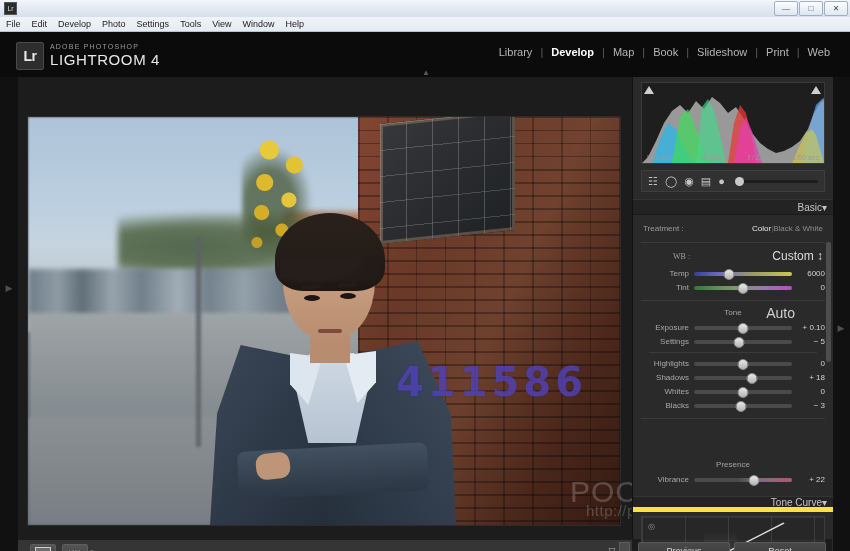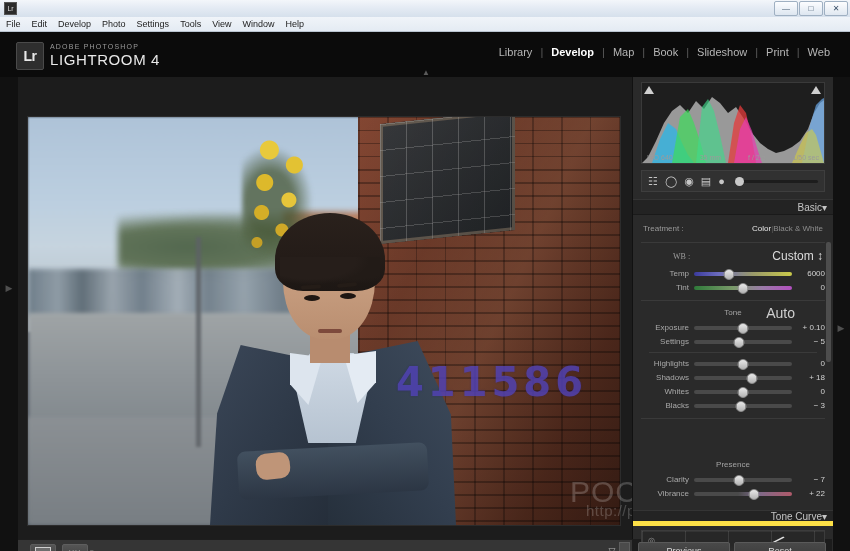--- a/index.html
+++ b/index.html
@@ -641,27 +641,20 @@
             <span class="sl-track">
                 <span class="sl-knob" style="left:48%"></span>
               </span>
             <span class="sl-val">− 3</span>
           </div>
         </div>
 
         <div class="section" style="border-bottom:none;margin-top:36px;">
           <div class="presence-title">Presence</div>
           <div class="slider-row">
-            <span class="sl-label">Clarity</span>
-            <span class="sl-track">
-                <span class="sl-knob" style="left:46%"></span>
-              </span>
-            <span class="sl-val">− 7</span>
-          </div>
-          <div class="slider-row">
             <span class="sl-label">Vibrance</span>
             <span class="sl-track vib">
                 <span class="sl-knob" style="left:61%"></span>
               </span>
             <span class="sl-val">+ 22</span>
           </div>
         </div>
 
         <div class="tonecurve-head">
           <span>Tone Curve</span>

